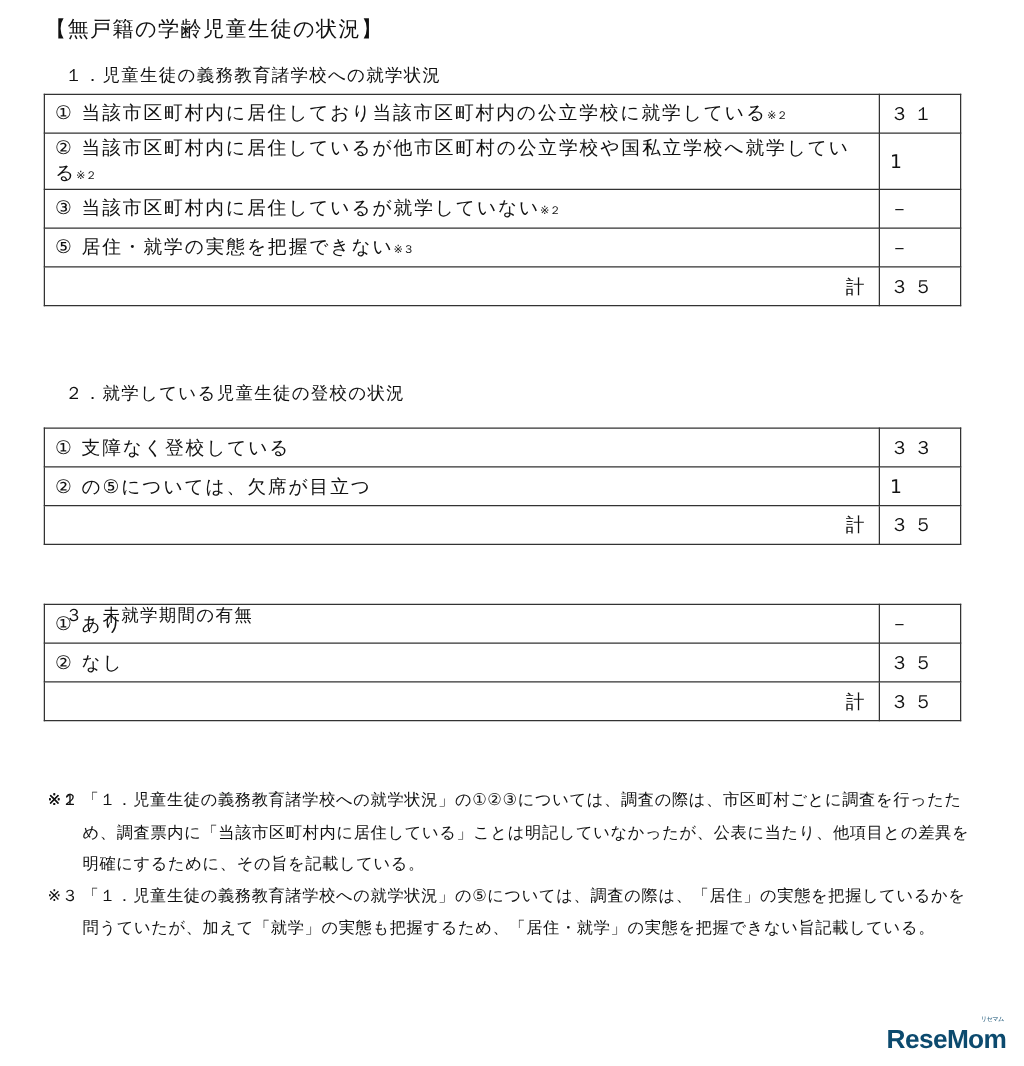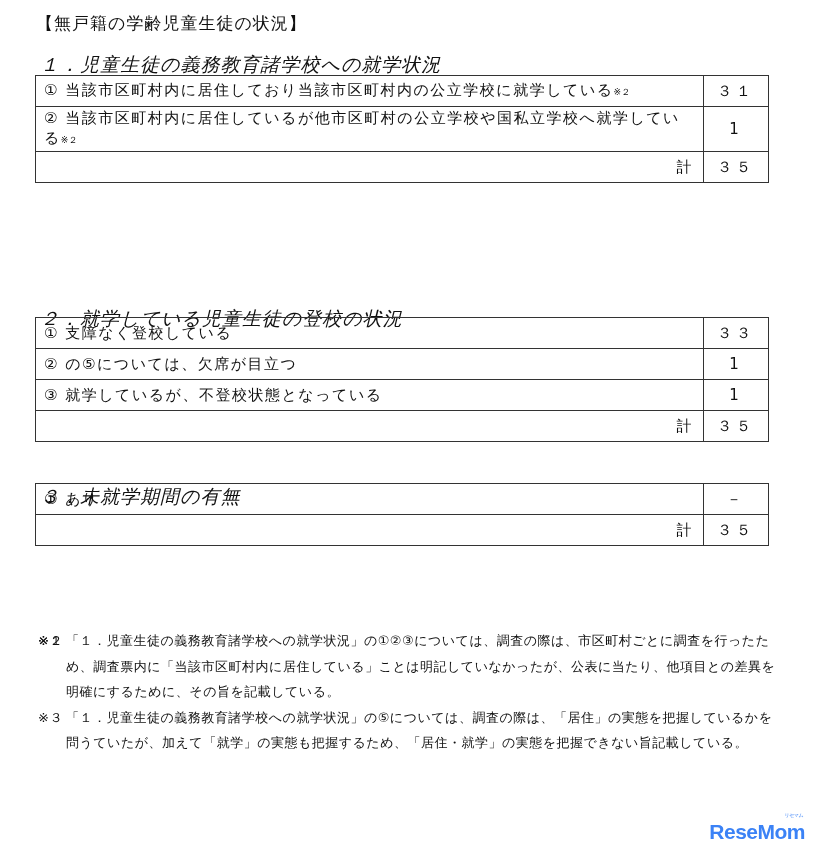--- a/index.html
+++ b/index.html
@@ -6,99 +6,107 @@
   body {
     width: 819px; height: 853px; position: relative; overflow: hidden;
     font-family: "DejaVu Sans", "Liberation Sans", sans-serif;
     color: #111;
   }
   .title {
     position: absolute; left: 36px; top: 12px;
     font-size: 17px; letter-spacing: 1px;
   }
   .sec-title {
-    position: absolute; left: 40px;
-    font-size: 19px; letter-spacing: 1px; font-style: italic;
+    position: absolute; left: 52px;
+    font-size: 14px; letter-spacing: 1px;
   }
   table.t {
     position: absolute; left: 35px; width: 734px;
     border-collapse: collapse; font-size: 15px;
   }
   table.t td {
     border: 1.3px solid #333; padding: 0 8px; height: 30px;
     letter-spacing: 1.5px; vertical-align: middle;
   }
-  table.t td.val { width: 48px; text-align: center; letter-spacing: 4px; }
+  table.t td.val { width: 48px; letter-spacing: 4px; }
   table.t td.lbl { line-height: 20px; }
   table.t td.total { text-align: right; padding-right: 10px; }
   .note { font-size: 9px; letter-spacing: 0; vertical-align: baseline; }
   .footnotes {
     position: absolute; left: 38px; top: 628px; width: 740px;
     font-size: 13px; line-height: 25.5px; letter-spacing: 0.5px;
   }
   .fn { position: relative; padding-left: 28px; }
   .fn .mark { position: absolute; left: 0; top: 0; }
   .logo {
     position: absolute; right: 14px; top: 820px;
     font-family: "Liberation Sans", sans-serif; font-weight: bold;
-    font-size: 21px; color: #3b82f6; letter-spacing: -0.5px;
+    font-size: 21px; color: #0c4a6e; letter-spacing: -0.5px;
   }
   .logo .ruby { position: absolute; right: 2px; top: -8px; font-size: 5px; font-weight: normal; }
 </style>
 </head>
 <body>
 
 <div class="title">【無戸籍の学齢児童生徒の状況】</div>
 
 <div class="sec-title" style="top:52px;">１．児童生徒の義務教育諸学校への就学状況</div>
 <table class="t" style="top:75px;">
   <tbody>
       <tr>
     <td class="lbl"><span>① 当該市区町村内に居住しており当該市区町村内の公立学校に就学している</span><span class="note">※２</span></td>
     <td class="val">３１</td>
   </tr>
   <tr>
     <td class="lbl" style="height:44px;"><span>② 当該市区町村内に居住しているが他市区町村の公立学校や国私立学校へ就学している</span><span class="note">※２</span></td>
     <td class="val">1</td>
   </tr>
   <tr>
+    <td class="lbl"><span>③ 当該市区町村内に居住しているが就学していない</span><span class="note">※２</span></td>
+    <td class="val">－</td>
+  </tr>
+  <tr>
+    <td class="lbl"><span>⑤ 居住・就学の実態を把握できない</span><span class="note">※３</span></td>
+    <td class="val">－</td>
+  </tr>
+  <tr>
     <td class="total">計</td>
     <td class="val">３５</td>
   </tr>
 </tbody>
   </table>
 
 <div class="sec-title" style="top:306px;">２．就学している児童生徒の登校の状況</div>
-<table class="t" style="top:317px;border-radius:16px;">
+<table class="t" style="top:342px;border-radius:16px;">
   <tbody>
       <tr>
     <td class="lbl">① 支障なく登校している</td>
     <td class="val">３３</td>
   </tr>
   <tr>
     <td class="lbl">② の⑤については、欠席が目立つ</td>
-    <td class="val">1</td>
-  </tr>
-  <tr>
-    <td class="lbl">③ 就学しているが、不登校状態となっている</td>
     <td class="val">1</td>
   </tr>
   <tr>
     <td class="total">計</td>
     <td class="val">３５</td>
   </tr>
 </tbody>
   </table>
 
 <div class="sec-title" style="top:484px;">３．未就学期間の有無</div>
 <table class="t" style="top:483px;padding-left:39px;">
   <tbody>
       <tr>
     <td class="lbl">① あり</td>
     <td class="val">－</td>
+  </tr>
+  <tr>
+    <td class="lbl">② なし</td>
+    <td class="val">３５</td>
   </tr>
   <tr>
     <td class="total">計</td>
     <td class="val">３５</td>
   </tr>
 </tbody>
   </table>
 
 <div class="footnotes">
   <div class="fn">

